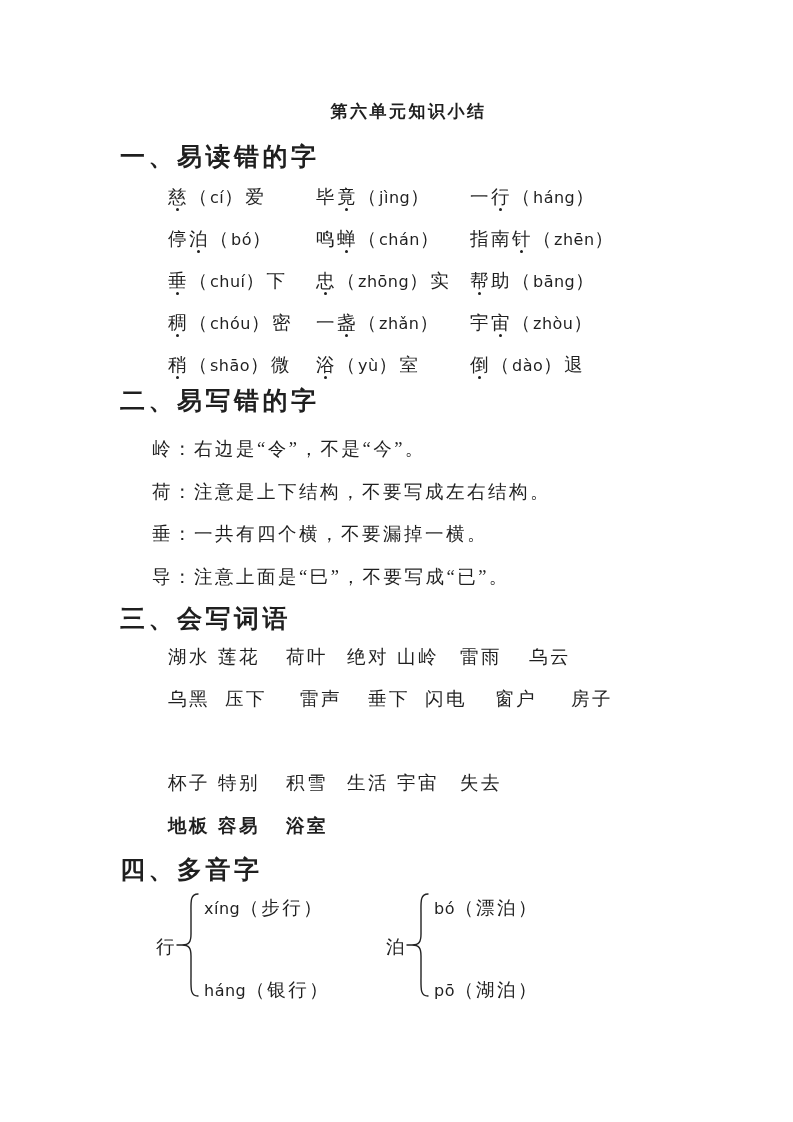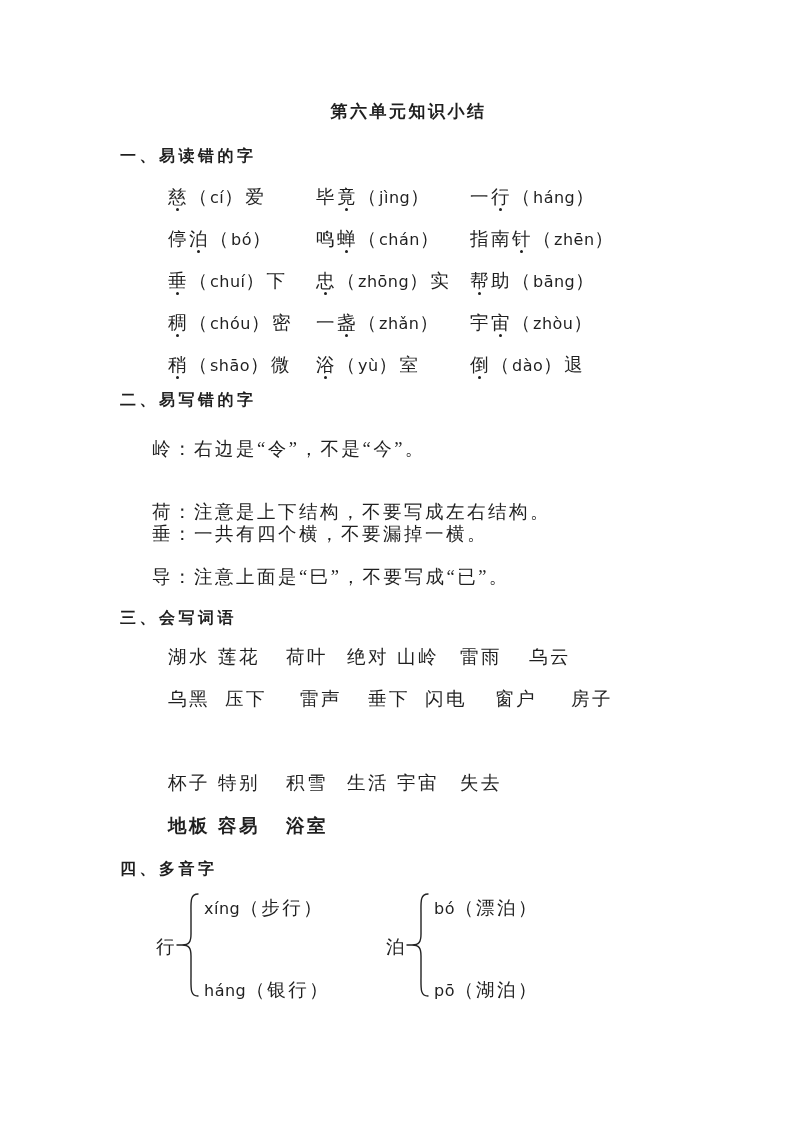--- a/index.html
+++ b/index.html
@@ -9,21 +9,21 @@
     color:#1f1f1f; overflow:hidden;
     font-family:"Liberation Serif","DejaVu Serif",serif;
   }
   .title {
     position:absolute; top:100px; left:12px; width:100%; text-align:center;
     font-size:17px; font-weight:bold; letter-spacing:2.5px;font-family:Liberation Mono, monospace;
   }
   .sec-h {
     position:absolute; left:120px;
     font-family:"Liberation Sans","DejaVu Sans",sans-serif;
-    font-weight:700; font-size:16px; letter-spacing:3.5px; line-height:24px;
+    font-weight:700; font-size:25px; letter-spacing:3.5px; line-height:24px;
   }
   .h1 { top:144px; } .h2 { top:388px; } .h3 { top:606px; } .h4 { top:857px; }
 
   .body-text { font-size:18.5px; letter-spacing:2.5px; line-height:24px; }
 
   .s1row {
     position:absolute; left:168px; width:580px; display:grid;
     grid-template-columns:148px 154px 1fr;
   }
   .r1 { top:185px; } .r2 { top:227px; } .r3 { top:269px; }
@@ -33,21 +33,21 @@
     font-family:"DejaVu Sans","Liberation Sans",sans-serif;
     font-size:16px; letter-spacing:0.5px;
   }
   .dotchar { position:relative; }
   .dotchar::after {
     content:""; position:absolute; left:50%; margin-left:-3px; bottom:-4px;
     width:3px; height:3px; border-radius:50%; background:#1f1f1f;
   }
 
   .s2line { position:absolute; left:152px; }
-  .l1 { top:437px; } .l2 { top:500px; } .l3 { top:522px; } .l4 { top:565px; }
+  .l1 { top:437px; } .l2 { top:480px; } .l3 { top:522px; } .l4 { top:565px; }
 
   .s3row {
     position:absolute; left:148px; width:620px; display:grid;
     grid-template-columns:50px 68px 61px 50px 63px 69px 1fr;
     margin-left:20px;
   }
   .w1 { top:645px; } .w2 { top:687px;gap:7px; } .w3 { top:729px; }
   .w4 { top:771px; } .w5 { top:814px;font-weight:bold; }
 
   .mgroup { position:absolute; width:250px; height:118px; top:890px; }

